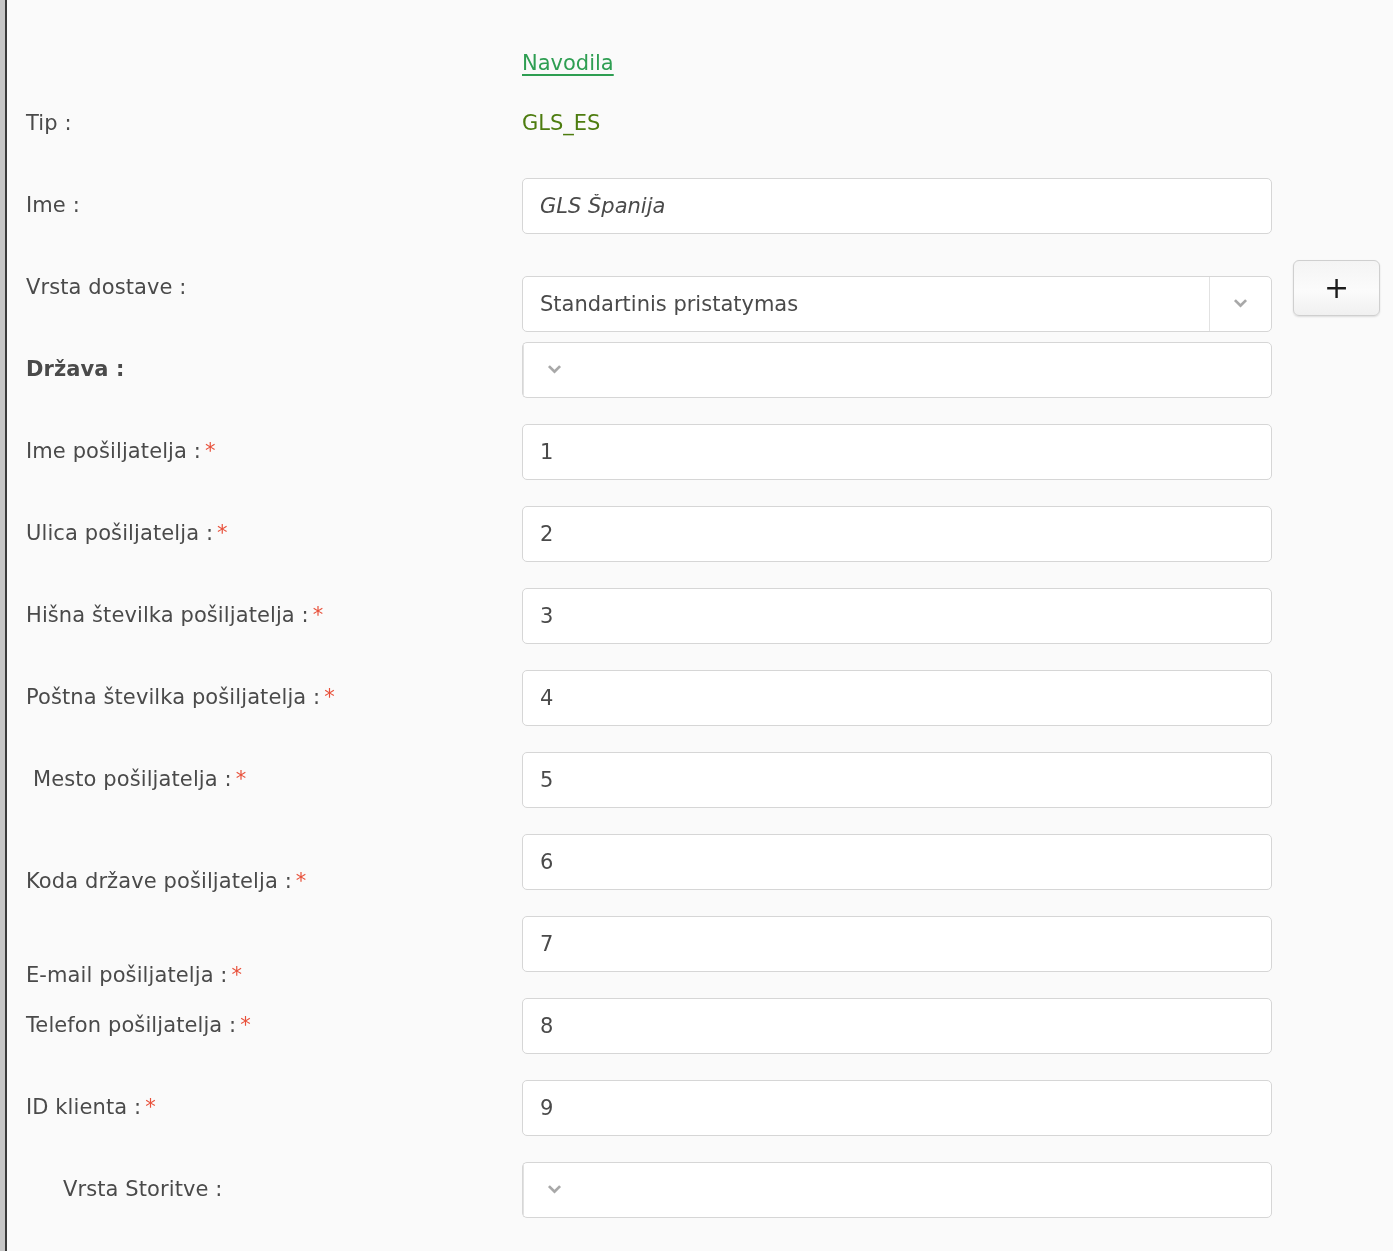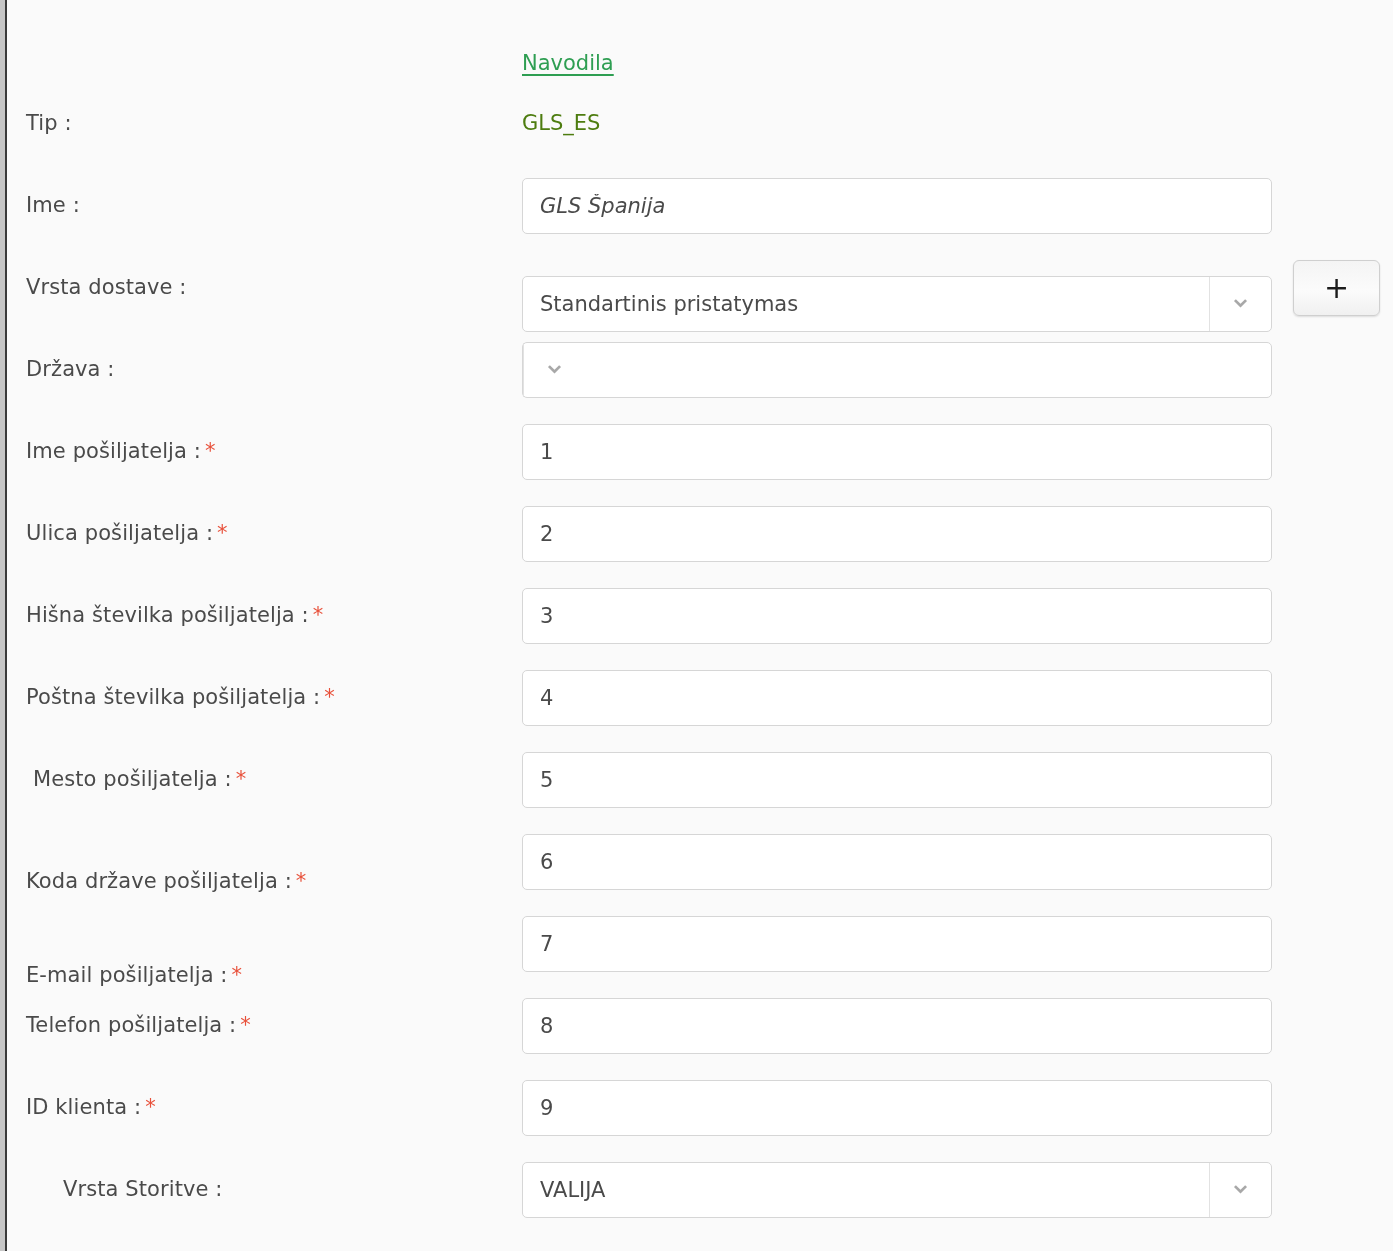--- a/index.html
+++ b/index.html
@@ -153,21 +153,21 @@
             <svg class="chev" viewBox="0 0 16 16">
               <path d="M2.5 5 L8 10.5 L13.5 5 L11.9 3.6 L8 7.4 L4.1 3.6 Z" fill="#a8a8a8"></path>
             </svg>
           </div>
         </div>
         <div class="plus-btn" style="top: 260px;">
           <span>+</span>
         </div>
       </div>
       <div class="row" style="top: 0px;">
-        <div class="lbl" style="top: 357px;">Država :</div>
+        <div class="lbl" style="top: 357px; font-weight: bold;">Država :</div>
         <div class="field selbox" style="top: 342px;">
           <div class="sel-arrow">
             <svg class="chev" viewBox="0 0 16 16">
               <path d="M2.5 5 L8 10.5 L13.5 5 L11.9 3.6 L8 7.4 L4.1 3.6 Z" fill="#a8a8a8"></path>
             </svg>
           </div>
         </div>
       </div>
       <div class="row" style="top: 0px;">
         <div class="lbl" style="top: 439px;">Ime pošiljatelja :<span class="req">*</span></div>
@@ -219,21 +219,20 @@
       </div>
       <div class="row" style="top: 0px;">
         <div class="lbl" style="top: 1095px;">ID klienta :<span class="req">*</span></div>
         <div class="field" style="top: 1080px;">
           <div class="txt">9</div>
         </div>
       </div>
       <div class="row" style="top: 0px;">
         <div class="lbl" style="top: 1177px; margin-left: 37px;">Vrsta Storitve :</div>
         <div class="field selbox" style="top: 1162px;">
-          <div class="txt">VALIJA</div>
           <div class="sel-arrow">
             <svg class="chev" viewBox="0 0 16 16">
               <path d="M2.5 5 L8 10.5 L13.5 5 L11.9 3.6 L8 7.4 L4.1 3.6 Z" fill="#a8a8a8"></path>
             </svg>
           </div>
         </div>
       </div>
     </div>
 </div>
 

